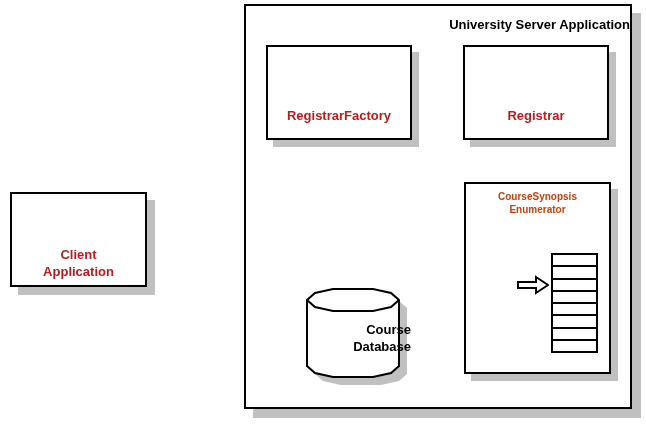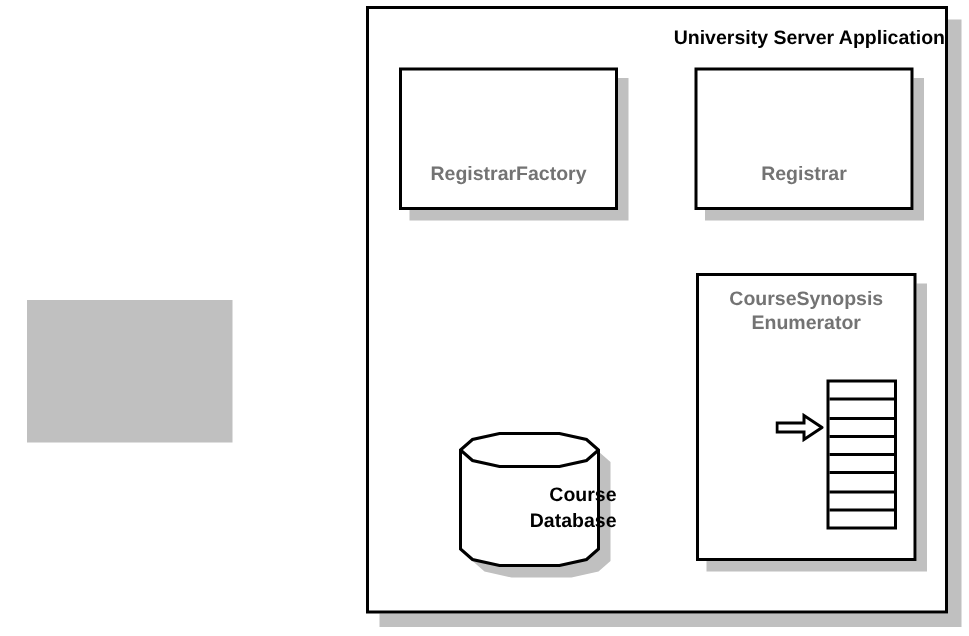--- a/index.html
+++ b/index.html
@@ -31,21 +31,21 @@
     border: 2px solid #000000;
     box-sizing: border-box;
     display: flex;
     align-items: center;
     justify-content: center;
     text-align: center;
   }
   .box-label {
     font-size: 13px;
     font-weight: bold;
-    color: #737373;
+    color: #b91c1c;
     line-height: 1.25;
     white-space: pre-line;
     margin-top: 48px;
   }
 
   
   .container {
     position: absolute;
     background: #ffffff;
     border: 2px solid #000000;
@@ -60,23 +60,23 @@
     font-weight: bold;
     color: #000000;
   }
 
   
   .enum-title {
     position: absolute;
     left: 0;
     right: 0;
     text-align: center;
-    font-size: 13px;
+    font-size: 10px;
     font-weight: bold;
-    color: #737373;
+    color: #c2410c;
     line-height: 1.25;
     white-space: pre-line;
   }
 
   
   .stack {
     position: absolute;
     box-sizing: border-box;
     border: 2px solid #000000;
     background: #ffffff;
@@ -106,20 +106,24 @@
     line-height: 1.3;
     white-space: pre-line;
   }
 </style>
 </head>
 <body>
 
 <div id="canvas">
 
   <div class="shadow" style="left:18px; top:200px; width:137px; height:95px;"></div>
+  <div class="box" style="left:10px; top:192px; width:137px; height:95px;">
+    <span class="box-label">Client
+Application</span>
+  </div>
 
   <div class="shadow" style="left:253px; top:13px; width:388px; height:405px;"></div>
   <div class="container" style="left:244px; top:4px; width:388px; height:405px;">
     <div class="container-title" style="top:11px;text-align:right;">University Server Application</div>
   </div>
 
   <div class="shadow" style="left:273px; top:52px; width:146px; height:95px;"></div>
   <div class="box" style="left:266px; top:45px; width:146px; height:95px;">
     <span class="box-label">RegistrarFactory</span>
   </div>

